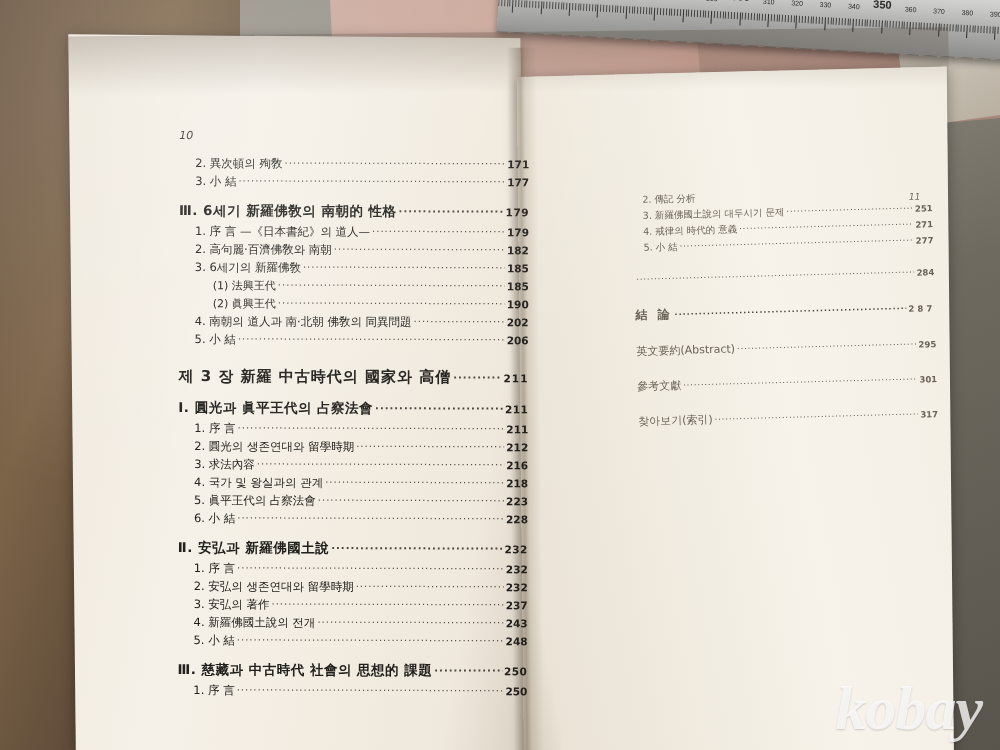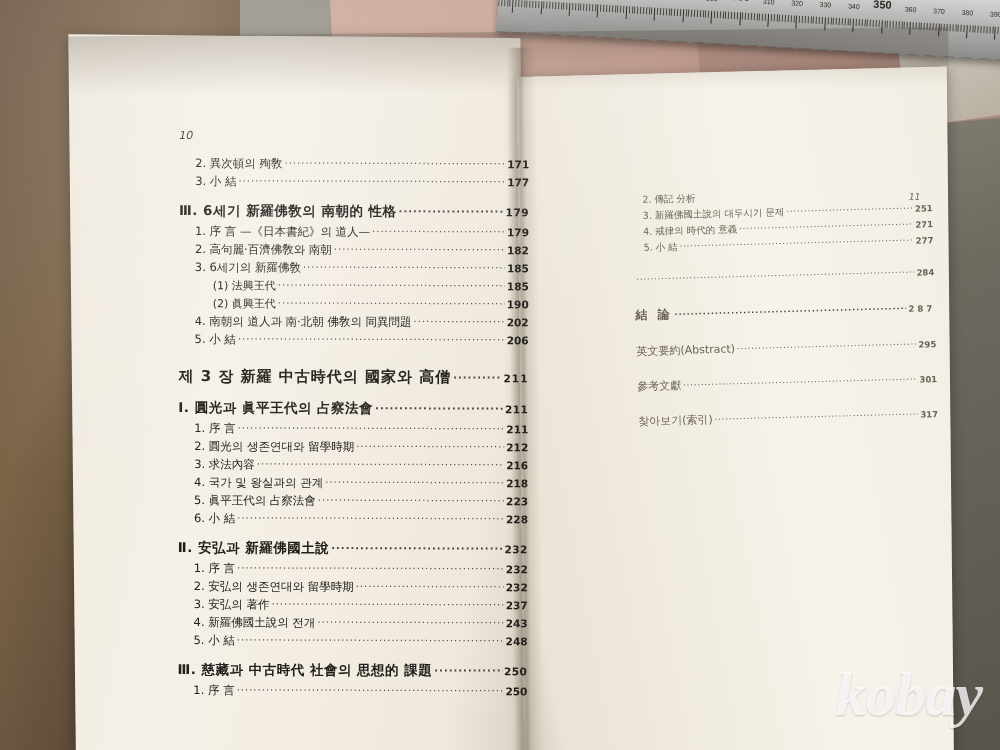--- a/index.html
+++ b/index.html
@@ -110,21 +110,21 @@
   .col-right .pg{font-size:8.5px;}
   .col-right .dots{font-size:8px;}
   .col-right .lvl-sec{font-size:12px;margin:22px 0 10px 0;}
   .col-right .lvl-plain{font-size:11px;margin:20px 0 4px 0;}
 
   
   .col-right{color:#6a6257;}
 
   
   #wm{
-    position:absolute;right:18px;bottom:20px;
+    position:absolute;right:18px;bottom:6px;
     font-family:"Liberation Serif",serif;
     font-size:62px;font-weight:bold;font-style:italic;
     color:rgba(255,255,255,.78);
     letter-spacing:-1px;
     text-shadow:0 1px 2px rgba(0,0,0,.18);
   }
   .glare{
     position:absolute;left:0;top:0;width:1000px;height:750px;
     background:radial-gradient(ellipse at 18% 8%, rgba(255,255,255,.18), rgba(255,255,255,0) 45%);
     pointer-events:none;

